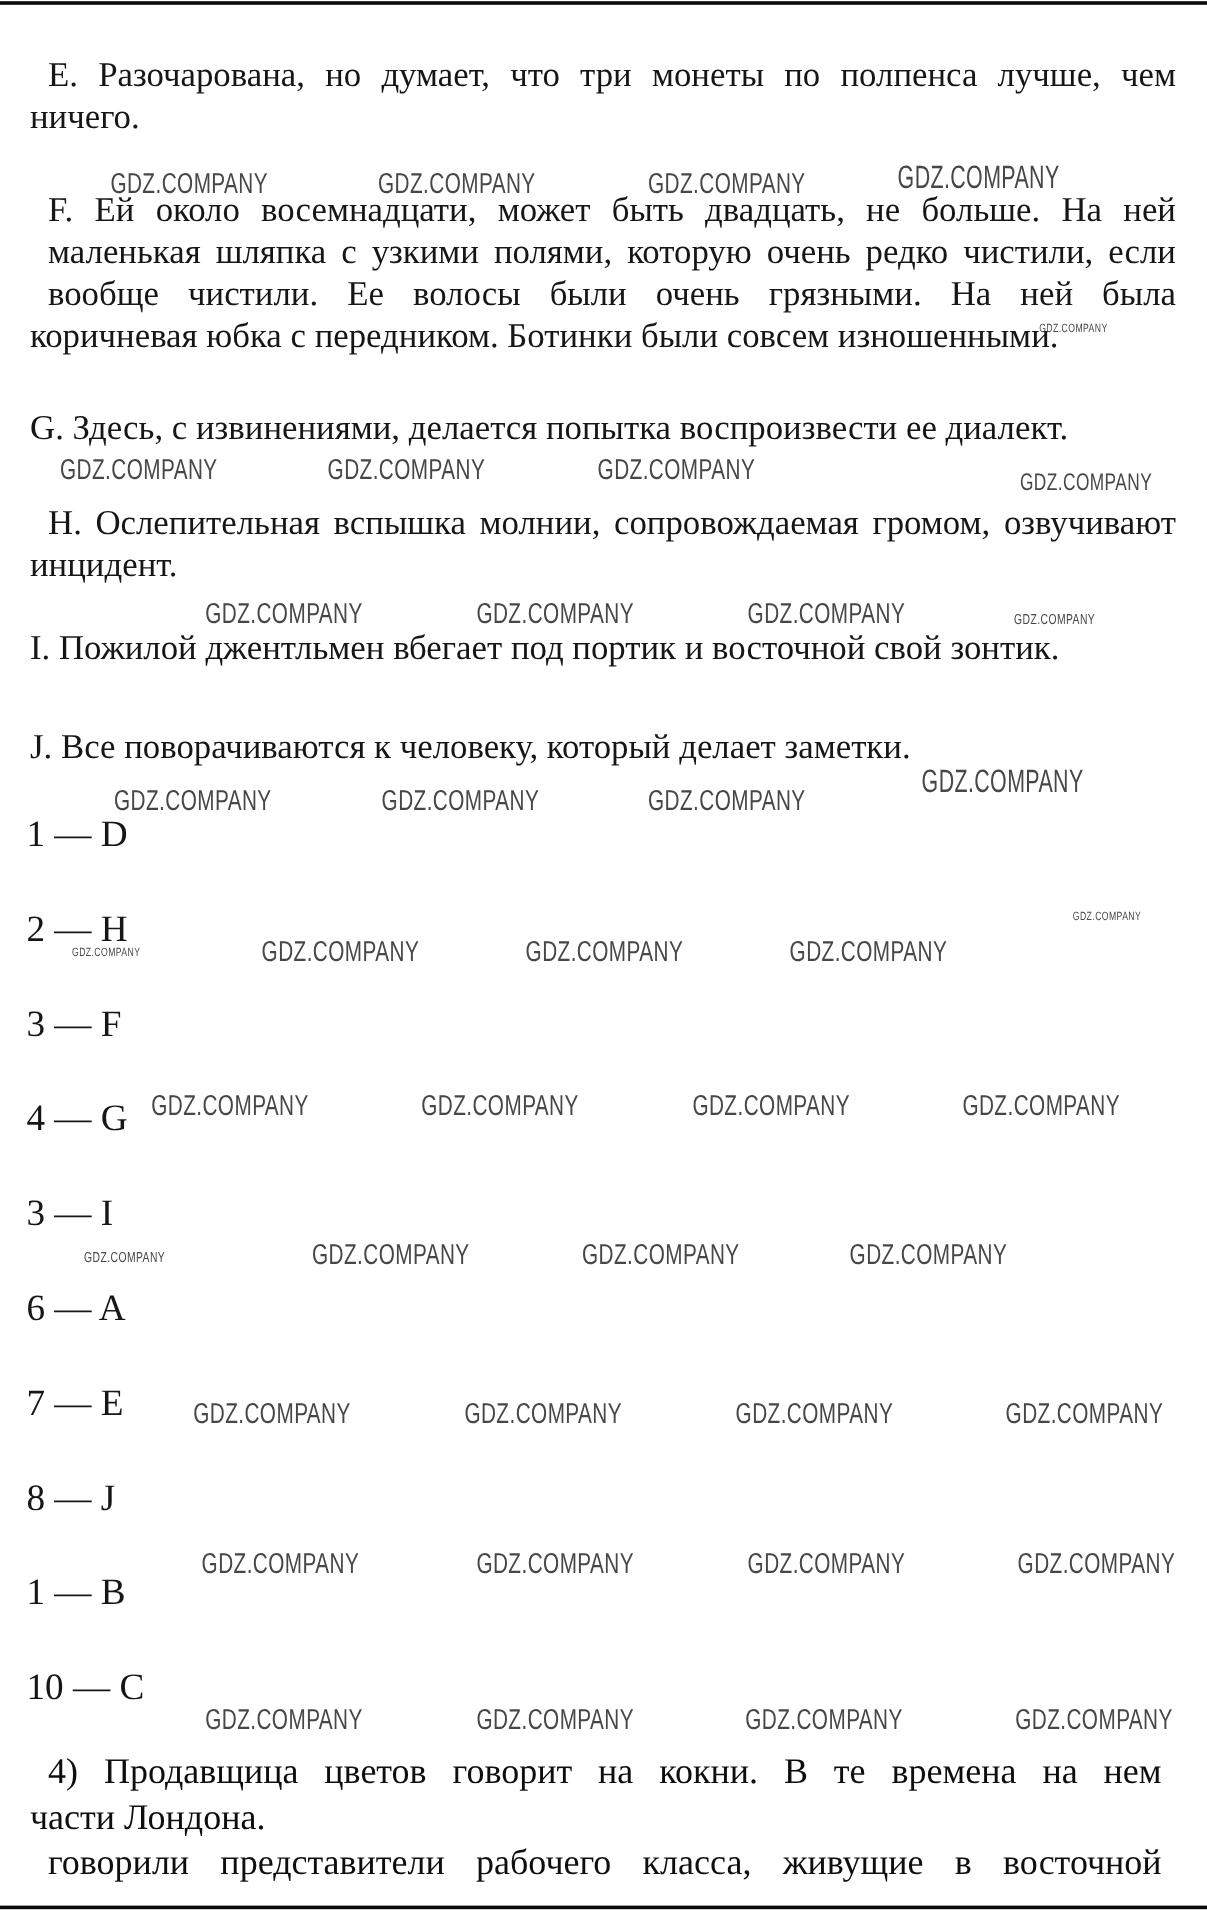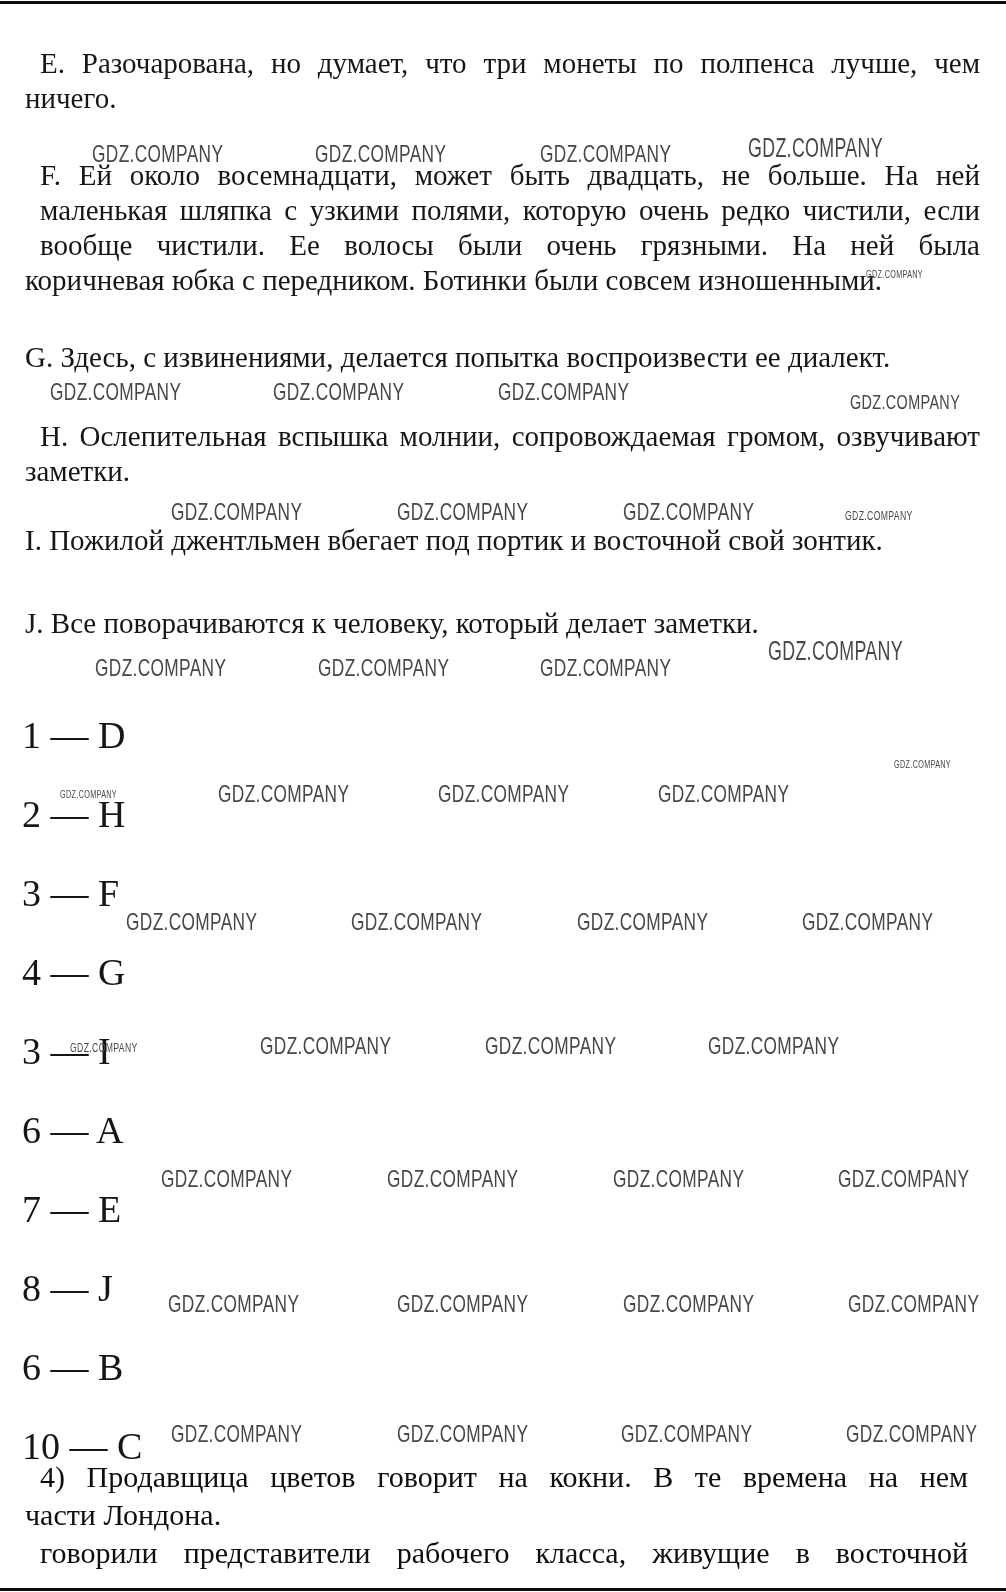--- a/index.html
+++ b/index.html
@@ -20,22 +20,22 @@
   .para .pline{height:35px;}
   .just{text-align:justify;text-align-last:justify;margin-left:15px;}
   .para-bold{
     position:absolute;left:25px;width:943px;
     font-size:30px;line-height:38px;font-weight:normal;
     color:#0e0e0e;
   }
   .para-bold .pline{height:38px;}
   .ans{
     position:absolute;left:22px;
-    font-size:38px;line-height:34px;
-    color:#161616;white-space:nowrap;margin-top:40px;
+    font-size:31px;line-height:34px;
+    color:#161616;white-space:nowrap;
   }
   .wm{
     position:absolute;
     font-family:"Liberation Sans", sans-serif;
     color:#474747;
     white-space:nowrap;
     transform-origin:left top;
     transform:scaleX(0.72);
     line-height:1;
     letter-spacing:0.5px;
@@ -75,21 +75,21 @@
     <div class="pline">G. Здесь, с извинениями, делается попытка воспроизвести ее диалект.</div>
   </div>
 
   <span class="wm wm-m" style="left:50px;top:380px">GDZ.COMPANY</span>
   <span class="wm wm-m" style="left:273px;top:380px">GDZ.COMPANY</span>
   <span class="wm wm-m" style="left:498px;top:380px">GDZ.COMPANY</span>
   <span class="wm wm-s" style="left:850px;top:392px">GDZ.COMPANY</span>
 
   <div class="para" style="top:419px">
     <div class="pline just">Н. Ослепительная вспышка молнии, сопровождаемая громом, озвучивают</div>
-    <div class="pline">заметки.</div>
+    <div class="pline">инцидент.</div>
   </div>
 
   <span class="wm wm-m" style="left:171px;top:500px">GDZ.COMPANY</span>
   <span class="wm wm-m" style="left:397px;top:500px">GDZ.COMPANY</span>
   <span class="wm wm-m" style="left:623px;top:500px">GDZ.COMPANY</span>
   <span class="wm wm-xs" style="left:845px;top:510px">GDZ.COMPANY</span>
 
   <div class="para" style="top:523px">
     <div class="pline">I. Пожилой джентльмен вбегает под портик и восточной свой зонтик.</div>
   </div>
@@ -104,21 +104,21 @@
   <span class="wm wm-m" style="left:540px;top:656px">GDZ.COMPANY</span>
 
   <div class="ans" style="top:678px">1 — D</div>
   <div class="ans" style="top:757px">2 — H</div>
   <div class="ans" style="top:836px">3 — F</div>
   <div class="ans" style="top:915px">4 — G</div>
   <div class="ans" style="top:994px">3 — I</div>
   <div class="ans" style="top:1073px">6 — A</div>
   <div class="ans" style="top:1152px">7 — E</div>
   <div class="ans" style="top:1231px">8 — J</div>
-  <div class="ans" style="top:1310px">6 — B</div>
+  <div class="ans" style="top:1310px">1 — B</div>
   <div class="ans" style="top:1389px">10 — C</div>
 
   <span class="wm wm-xxs" style="left:894px;top:760px">GDZ.COMPANY</span>
 
   <span class="wm wm-xxs" style="left:60px;top:790px">GDZ.COMPANY</span>
   <span class="wm wm-m" style="left:218px;top:782px">GDZ.COMPANY</span>
   <span class="wm wm-m" style="left:438px;top:782px">GDZ.COMPANY</span>
   <span class="wm wm-m" style="left:658px;top:782px">GDZ.COMPANY</span>
 
   <span class="wm wm-m" style="left:126px;top:910px">GDZ.COMPANY</span>

